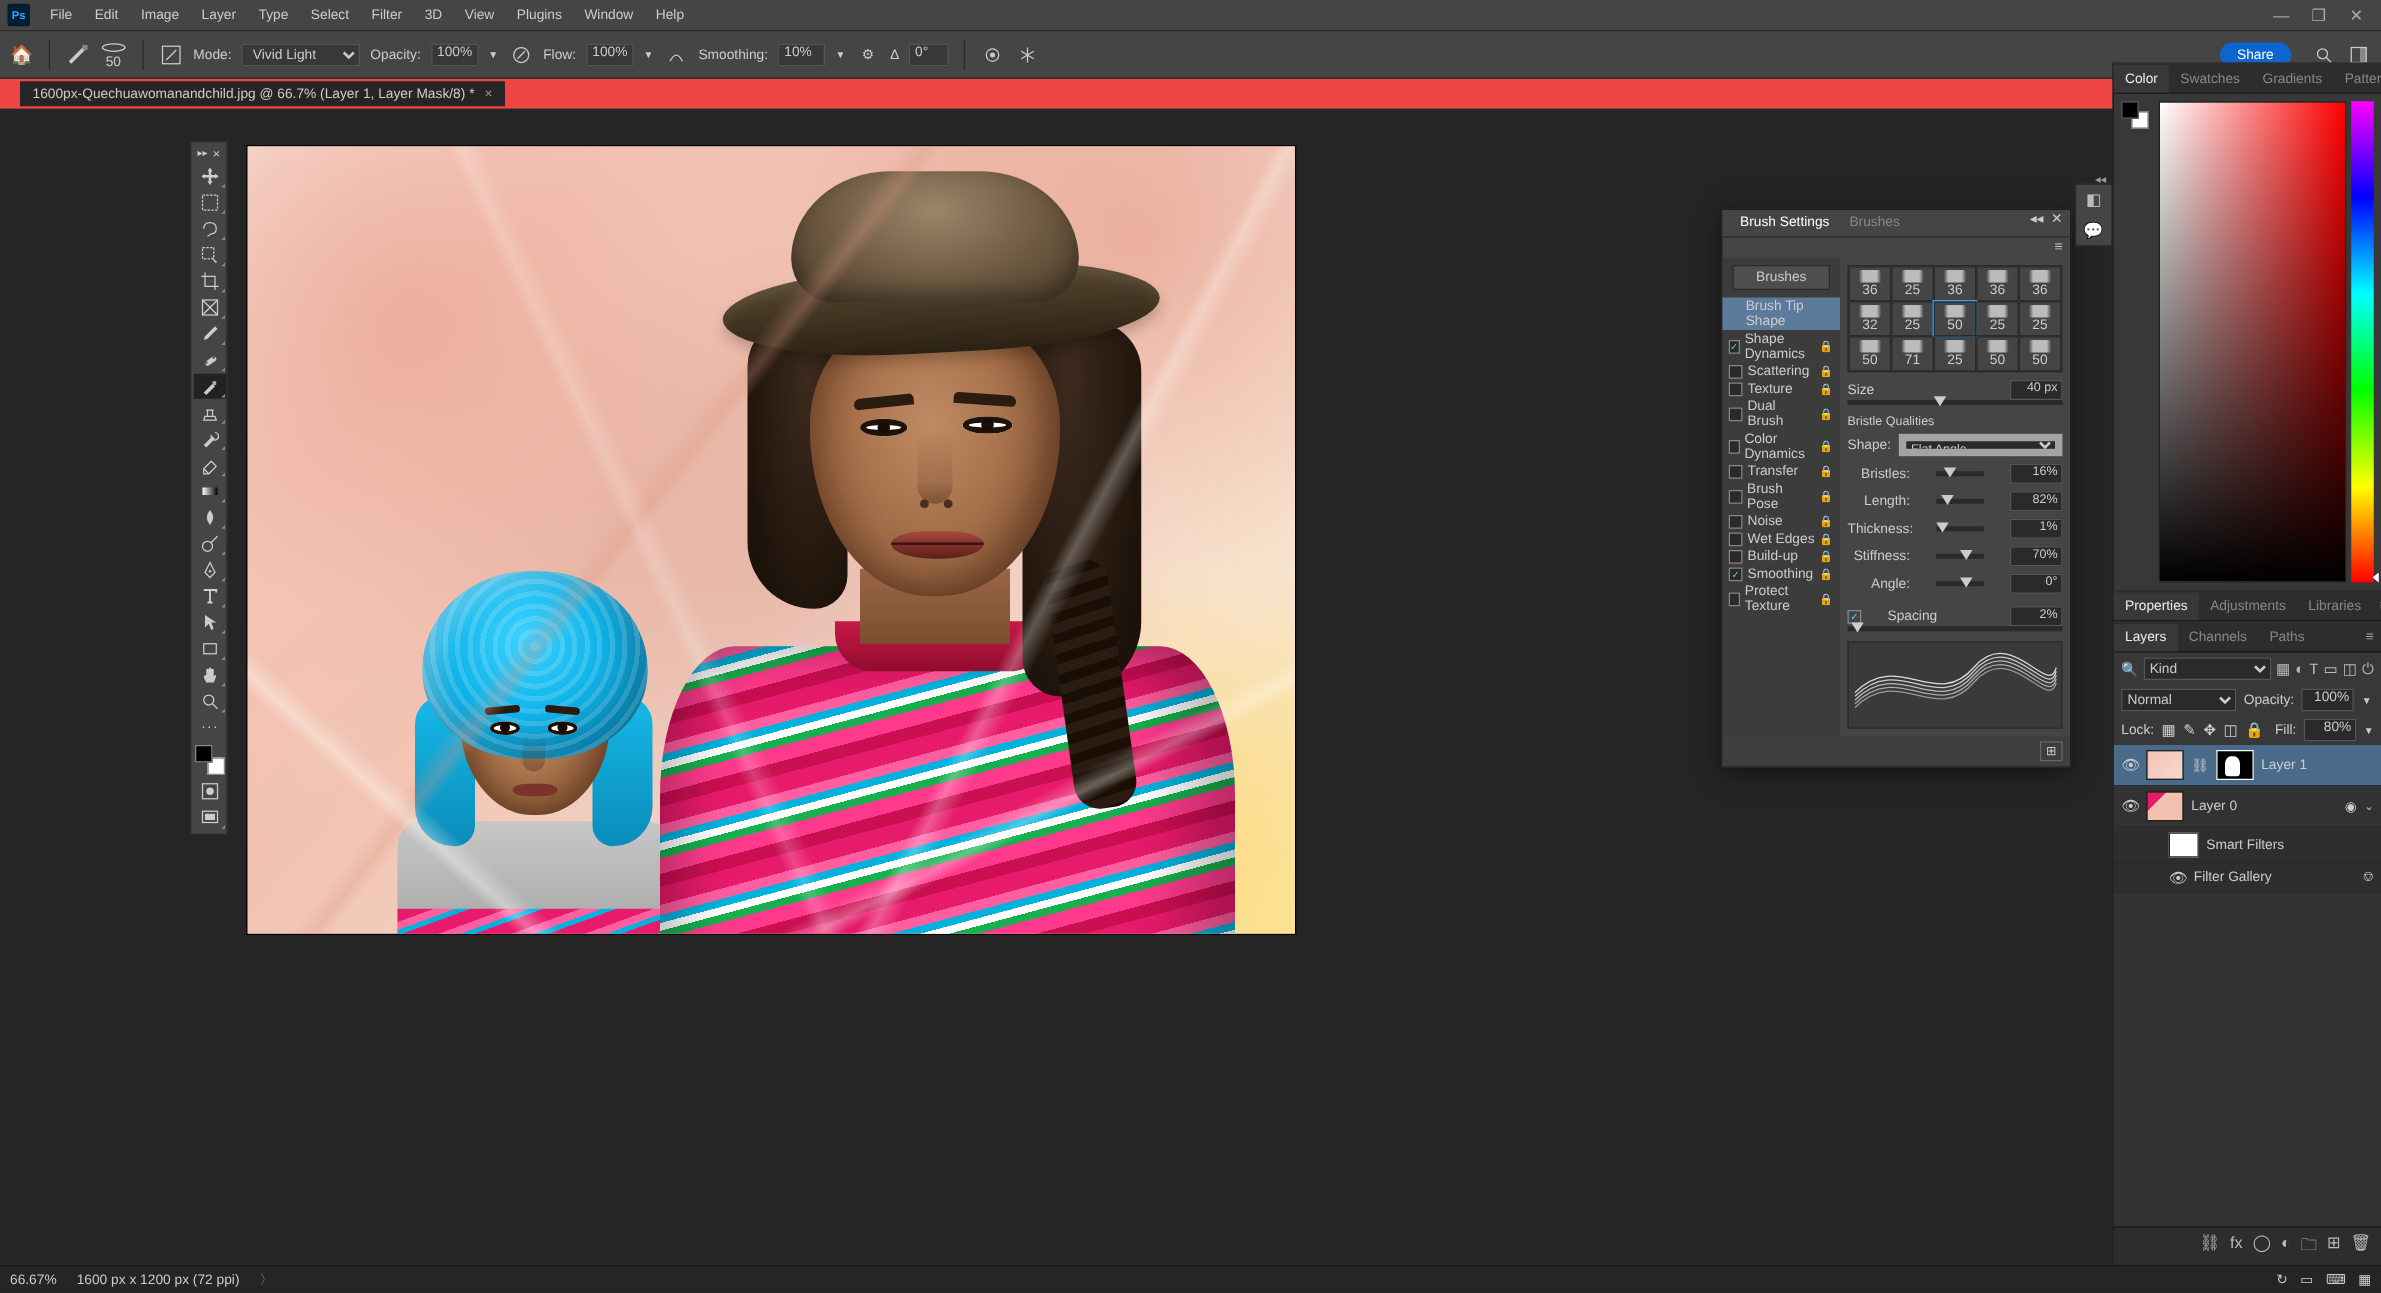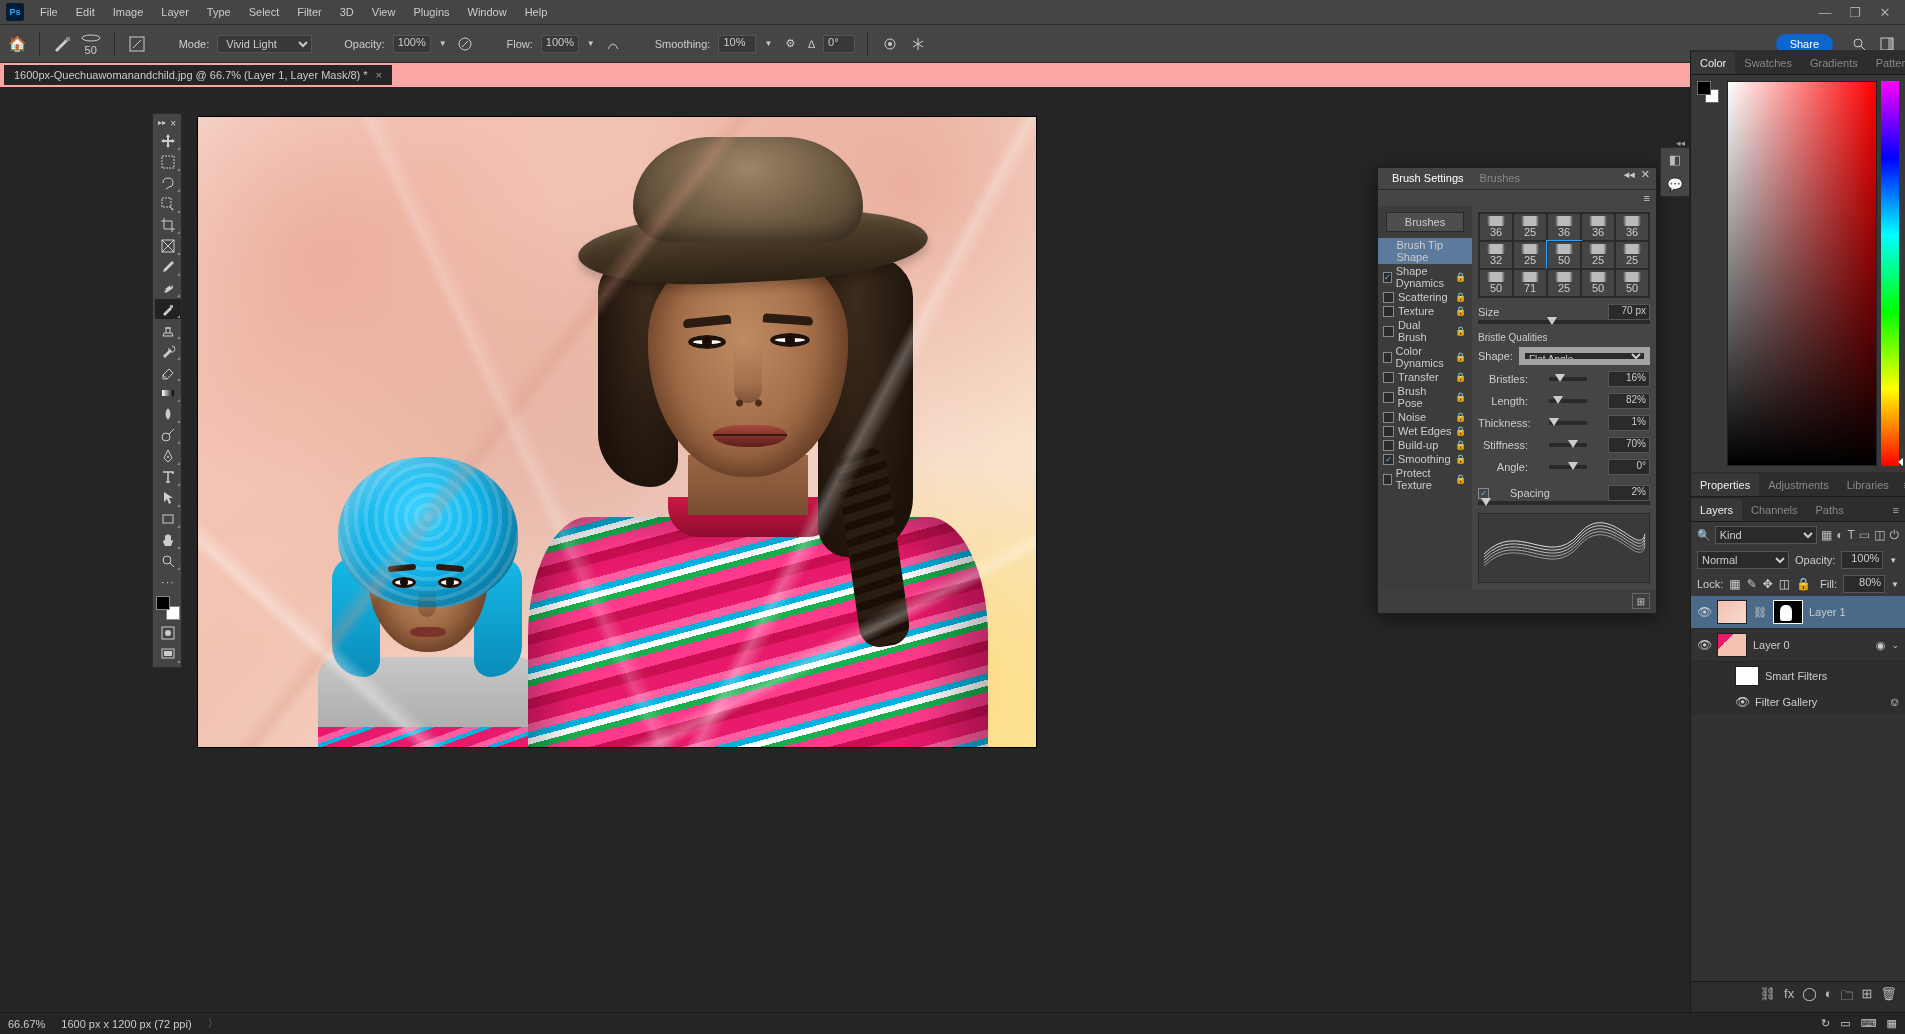--- a/index.html
+++ b/index.html
@@ -7,26 +7,26 @@
 .menubar { height: 25px; background: #454545; display: flex; align-items: center; padding: 0 6px; gap: 2px; border-bottom: 1px solid #2a2a2a; }
 .menubar .ps-icon { width: 18px; height: 18px; background: #001e36; color: #31a8ff; display: flex; align-items: center; justify-content: center; font-weight: bold; font-size: 9px; border-radius: 2px; margin-right: 6px; }
 .menubar .menu-item { padding: 3px 8px; cursor: pointer; }
 .menubar .spacer { flex: 1; }
 .menubar .win-btn { width: 28px; text-align: center; padding: 3px 0; cursor: pointer; font-size: 13px; color:#aaa;}
 .optionsbar { height: 38px; background: #454545; display: flex; align-items: center; padding: 0 8px; gap: 8px; border-bottom: 1px solid #2a2a2a; position: relative; }
 .optionsbar .home-ico { font-size: 15px;}
 .optionsbar .divider { width: 1px; height: 24px; background: #2a2a2a; margin: 0 4px; }
 .optionsbar .sizebox { display:flex; flex-direction:column; align-items:center; font-size:9px; gap:0;}
 .optionsbar .sizebox svg { width: 22px; height: 12px;}
-.optionsbar label { font-size: 11px; color:#ccc;margin-left:24px; }
+.optionsbar label { font-size: 11px; color:#ccc; }
 .optionsbar select, .optionsbar .num-input { background: #383838; border: 1px solid #555; color: #ccc; height: 18px; padding: 0 4px; font-size: 11px;}
 .optionsbar .num-input { width: 38px; text-align: left;}
 .optionsbar .ico-btn { width: 20px; height: 20px; display:flex; align-items:center; justify-content:center; cursor:pointer; }
 .share-btn { background:#0d66d0; color:#fff; padding: 4px 14px; border-radius: 14px; font-size:11px; cursor:pointer; margin-left: auto; margin-right: 8px;}
-.doc-tab-bar { height: 24px; background: #fca5a5; display: flex; align-items: center; padding-left: 4px; }
+.doc-tab-bar { height: 24px; background: #ef4444; display: flex; align-items: center; padding-left: 16px; }
 .doc-tab { padding: 4px 10px; background:#252525; font-size: 11px; color: #ccc; display:flex; align-items:center; gap:8px; }
 .doc-tab .close { color:#999; cursor:pointer;}
 .workspace { position: absolute; top: 87px; left: 0; right: 0; bottom: 22px; background: #252525; }
 .toolbox { position:absolute; top: 26px; left: 152px; width: 30px; background:#454545; display:flex; flex-direction:column; padding: 2px; gap:0; border:1px solid #2a2a2a;}
 .toolbox .tbtn { width: 26px; height: 20px; display:flex; align-items:center; justify-content:center; cursor:pointer; position:relative; margin-bottom: 1px;}
 .toolbox .tbtn.selected { background:#222; }
 .toolbox .tbtn svg { width:16px; height:16px; }
 .toolbox .corner { position:absolute; right:1px; bottom:1px; width:0;height:0; border-right:3px solid #888; border-top:3px solid transparent;}
 .toolbox .collapse-row { display:flex; justify-content:space-between; padding:2px 3px;}
 .fg-bg { position:relative; width:26px; height:26px; margin: 2px 0;}
@@ -638,21 +638,21 @@
               <span>50</span>
             </div>
           <div class="brush-cell">
               <div class="bthumb"></div>
               <span>50</span>
             </div>
         </div>
         <div class="bp-slider-row">
           <span>Size</span>
           <div style="flex:1"></div>
-          <span class="bp-val">70 px</span>
+          <span class="bp-val">40 px</span>
         </div>
         <div class="bp-slider">
             <span class="knob" style="left:40%"></span>
           </div>
 
         <div class="bp-section-title">Bristle Qualities</div>
         <div class="bp-shape-row">
           <span>Shape:</span>
           <select><option>Flat Angle</option></select>
         </div>

